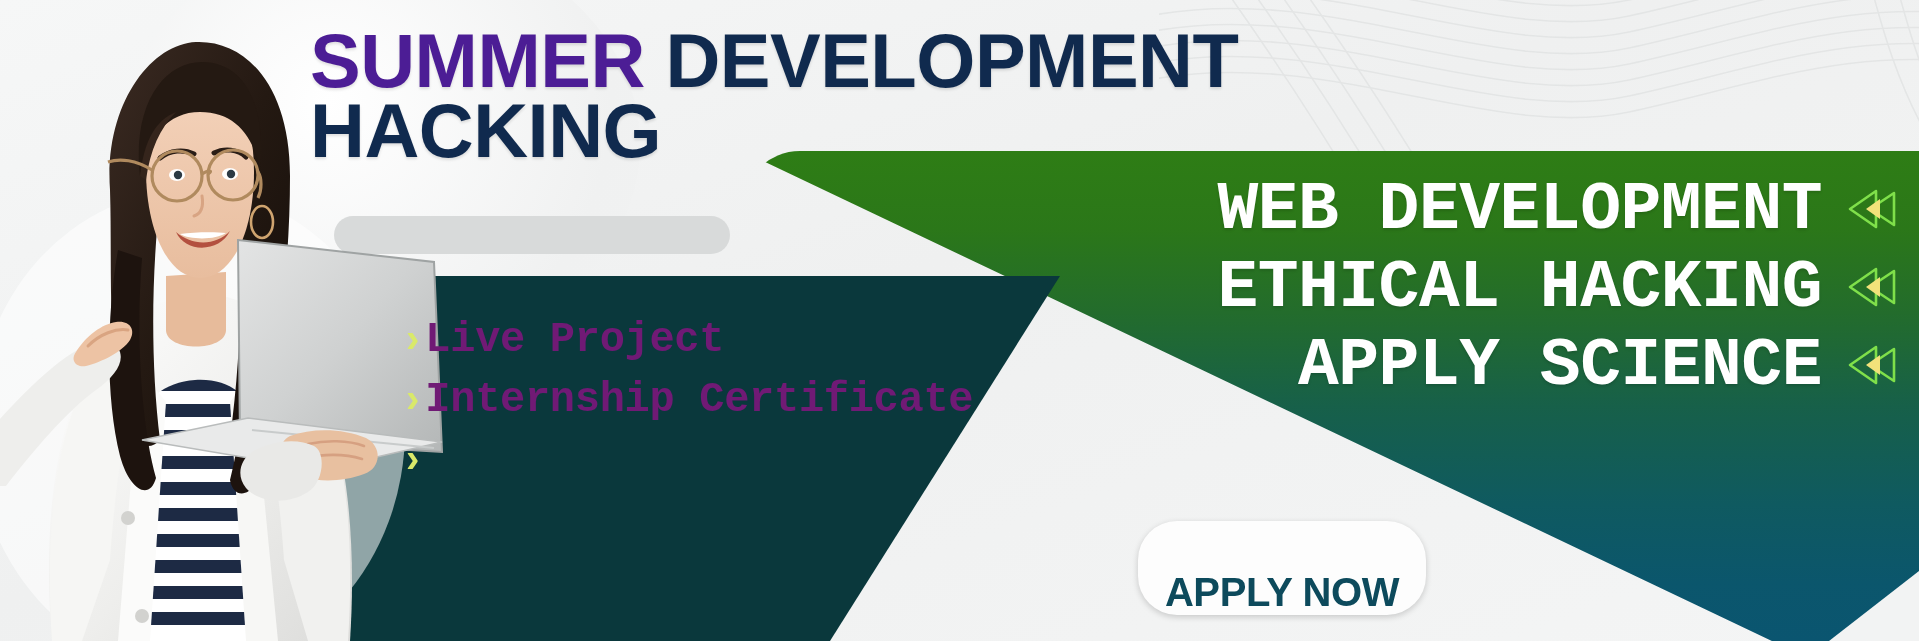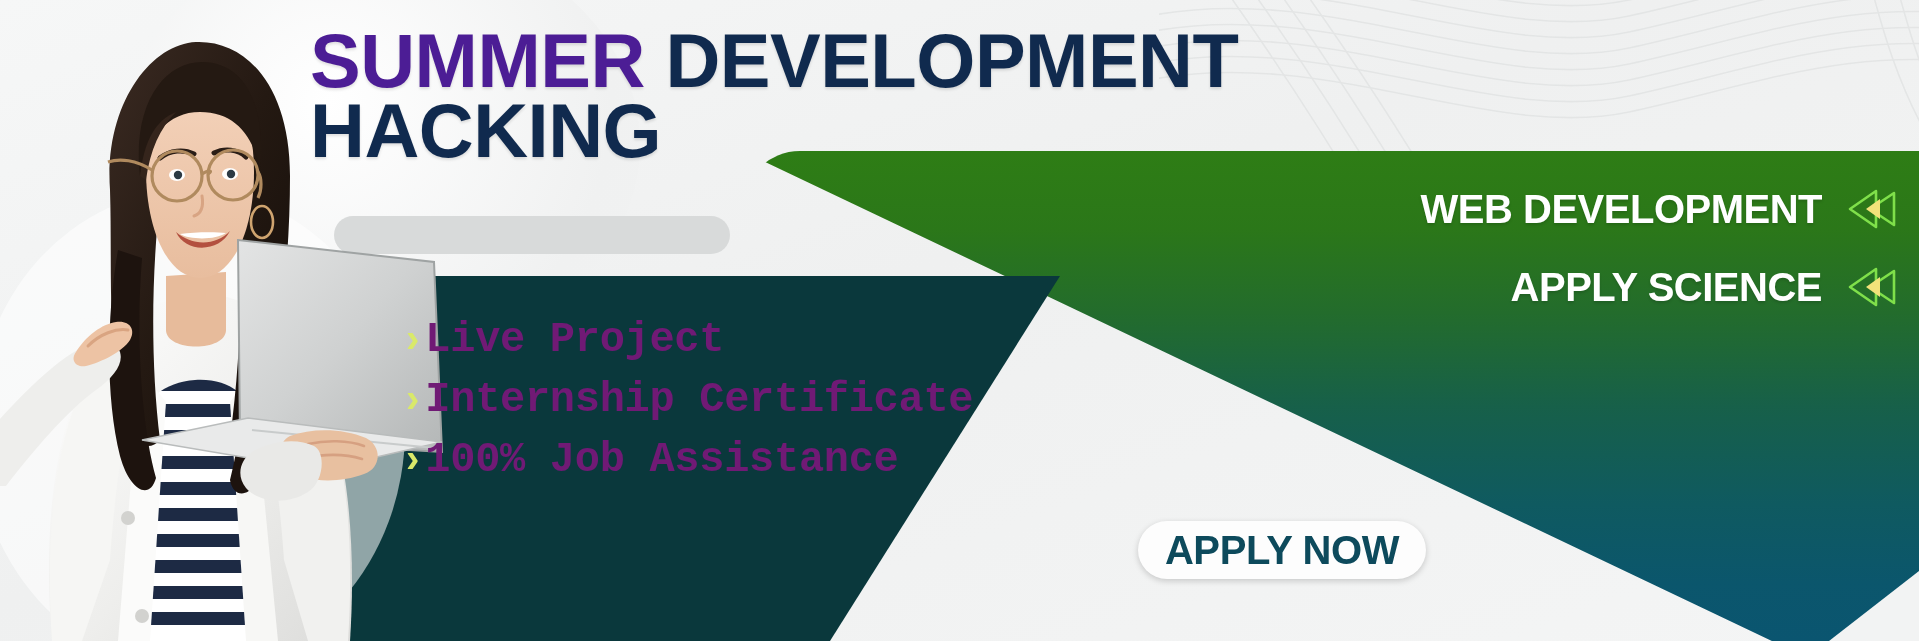--- a/index.html
+++ b/index.html
@@ -114,26 +114,27 @@
   }
   .course-row {
     display: flex;
     align-items: center;
     justify-content: flex-end;
     gap: 24px;
     height: 78px;
   }
   .course-label {
     color: #ffffff;
-    font-size: 40px;
+    font-size: 68px;
     font-weight: 700;
     font-stretch: condensed;
     letter-spacing: -0.5px;
     white-space: nowrap;
     text-shadow: 0 2px 3px rgba(0,0,0,0.14);
+    font-family: Liberation Mono, monospace;
   }
   .course-arrow {
     width: 52px;
     height: 44px;
     flex: none;
     display: block;
   }
 
   
   .dark-panel {
@@ -175,25 +176,25 @@
     white-space: nowrap;
     font-family: Liberation Mono, monospace;
   }
 
   
   .cta {
     position: absolute;
     left: 1138px;
     top: 521px;
     width: 288px;
-    height: 58px;
+    height: 94px;
     border-radius: 39px;
     background: #fdfdfd;
     display: flex;
-    align-items: center;
+    align-items: flex-end;
     justify-content: center;
     z-index: 9;
     cursor: pointer;
     box-shadow: 0 2px 6px rgba(0,0,0,0.18);
   }
   .cta-label {
     color: #0d4a5c;
     font-size: 40px;
     font-weight: 700;
     letter-spacing: -0.4px;
@@ -252,20 +253,28 @@
 
     <div class="course-row">
       <span class="course-label">WEB DEVELOPMENT</span>
       <svg class="course-arrow" viewBox="0 0 52 44">
         <path d="M30,4 L4,22 L30,40 Z" fill="none" stroke="#7fe04a" stroke-width="2.6" stroke-linejoin="round"></path>
         <path d="M48,6 L24,22 L48,38 Z" fill="none" stroke="#7fe04a" stroke-width="2.6" stroke-linejoin="round"></path>
         <path d="M34,12 L20,22 L34,32 Z" fill="#f2e27a"></path>
       </svg>
     </div>
 
+    <div class="course-row">
+      <span class="course-label">ETHICAL HACKING</span>
+      <svg class="course-arrow" viewBox="0 0 52 44">
+        <path d="M30,4 L4,22 L30,40 Z" fill="none" stroke="#7fe04a" stroke-width="2.6" stroke-linejoin="round"></path>
+        <path d="M48,6 L24,22 L48,38 Z" fill="none" stroke="#7fe04a" stroke-width="2.6" stroke-linejoin="round"></path>
+        <path d="M34,12 L20,22 L34,32 Z" fill="#f2e27a"></path>
+      </svg>
+    </div>
 
     <div class="course-row">
       <span class="course-label">APPLY SCIENCE</span>
       <svg class="course-arrow" viewBox="0 0 52 44">
         <path d="M30,4 L4,22 L30,40 Z" fill="none" stroke="#7fe04a" stroke-width="2.6" stroke-linejoin="round"></path>
         <path d="M48,6 L24,22 L48,38 Z" fill="none" stroke="#7fe04a" stroke-width="2.6" stroke-linejoin="round"></path>
         <path d="M34,12 L20,22 L34,32 Z" fill="#f2e27a"></path>
       </svg>
     </div>
 
@@ -277,21 +286,20 @@
     <div class="feature-row">
       <span class="feature-arrow">›</span>
       <span class="feature-label">Live Project</span>
     </div>
     <div class="feature-row">
       <span class="feature-arrow">›</span>
       <span class="feature-label">Internship Certificate</span>
     </div>
     <div class="feature-row">
       <span class="feature-arrow">›</span>
-      <span class="feature-label">100% Job Assistance</span>
     </div>
   </div>
 
   <div class="cta">
     <span class="cta-label">APPLY NOW</span>
   </div>
 
   <svg class="person" viewBox="0 0 470 641">
     <defs>
       <linearGradient id="blazerG" x1="0" y1="0" x2="1" y2="1">

